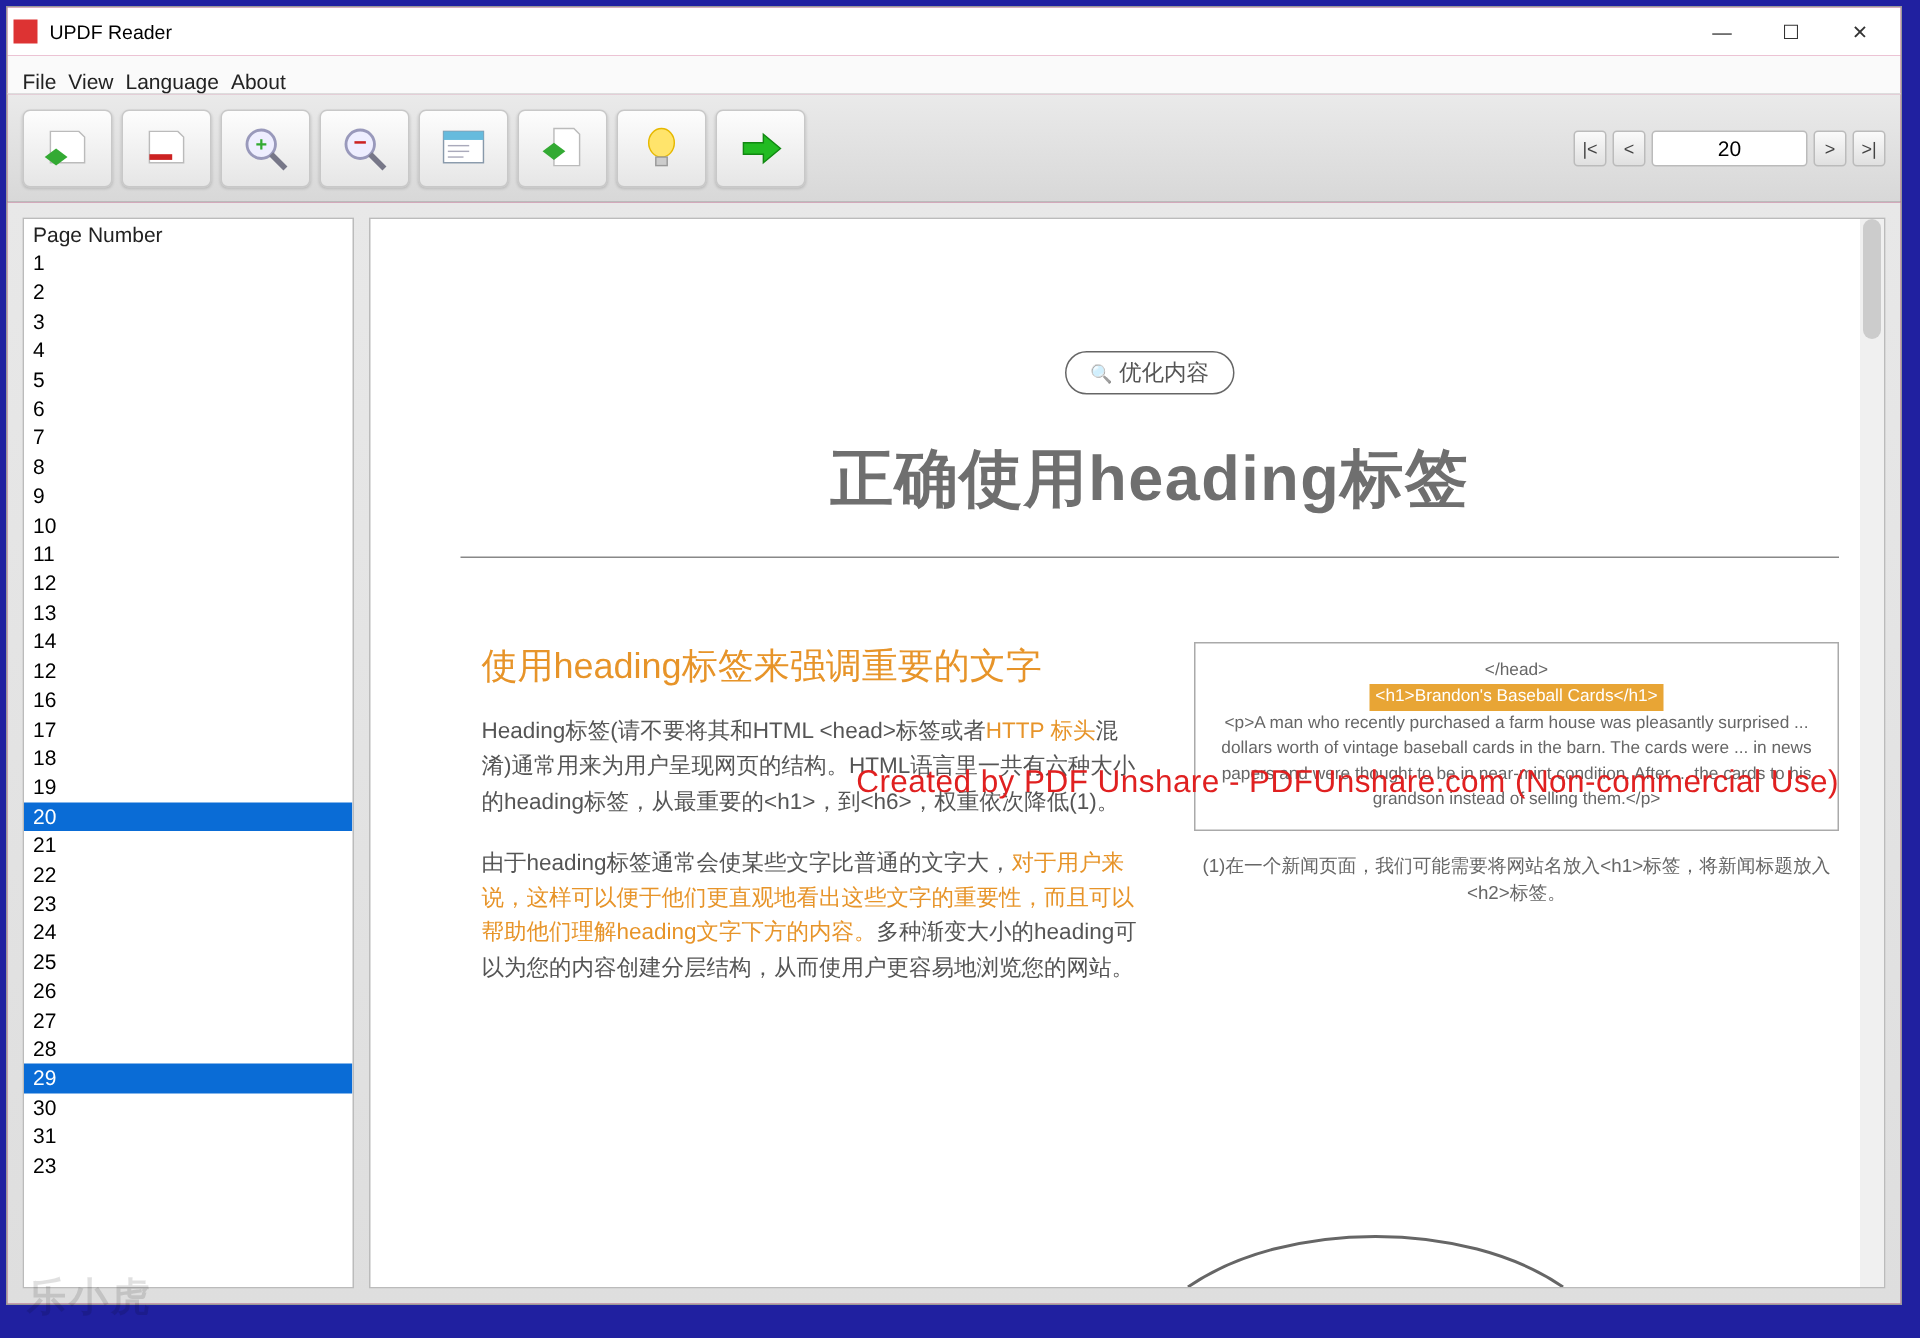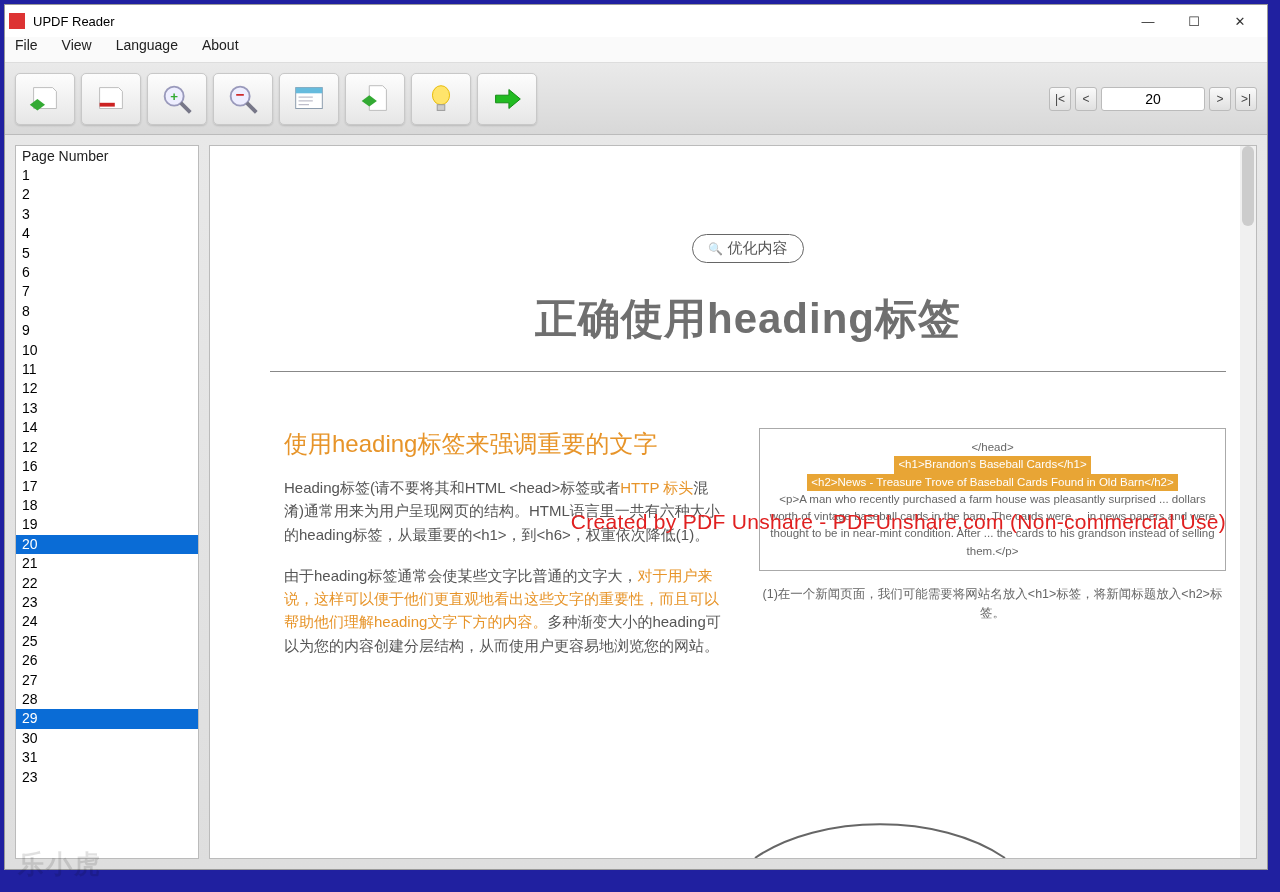--- a/index.html
+++ b/index.html
@@ -2,31 +2,31 @@
 <html><head>
 <meta charset="utf-8">
 <style>
 * { box-sizing: border-box; margin: 0; padding: 0; }
 body { font-family: "Segoe UI", Arial, sans-serif; font-size: 13px; background: #2020a0; overflow: hidden; width: 1280px; height: 892px; }
 .window { background: #be185d; width: 1264px; height: 866px; margin: 4px; border: 1px solid #999; display: flex; flex-direction: column; }
 .titlebar { height: 32px; display: flex; align-items: center; padding: 0 4px; background: #fff; }
 .titlebar .icon-app { width: 16px; height: 16px; background: #d33; margin-right: 8px; display: inline-block; }
 .titlebar .title { flex: 1; font-size: 13px; }
 .titlebar .winbtn { width: 46px; height: 32px; display: flex; align-items: center; justify-content: center; font-size: 13px; color: #333; }
-.menubar { height: 26px; display: flex; align-items: flex-start; padding: 0 10px; background: #fafafa; border-bottom: 1px solid #ddd; gap: 24px; }
+.menubar { height: 26px; display: flex; align-items: flex-end; padding: 0 10px; background: #fafafa; border-bottom: 1px solid #ddd; gap: 8px; }
 .menubar span { font-size: 14px; color: #222; }
 .toolbar { height: 72px; background: linear-gradient(#eaeaea,#d8d8d8); border-bottom: 1px solid #bbb; display: flex; align-items: center; padding: 0 10px; gap: 6px; }
 .toolbtn { width: 60px; height: 52px; background: linear-gradient(#fdfdfd,#e6e6e6); border: 1px solid #c8c8c8; border-radius: 5px; display: flex; align-items: center; justify-content: center; box-shadow: 0 1px 2px rgba(0,0,0,0.15); }
 .toolbtn svg { width: 38px; height: 38px; }
 .toolbar .spacer { flex: 1; }
 .navgrp { display: flex; align-items: center; gap: 4px; }
 .navbtn { width: 22px; height: 24px; background: linear-gradient(#fafafa,#e0e0e0); border: 1px solid #bbb; border-radius: 3px; display: flex; align-items: center; justify-content: center; font-size: 12px; color: #444; }
 .pageinput { width: 104px; height: 24px; border: 1px solid #bbb; border-radius: 3px; text-align: center; font-size: 14px; background:#fff; }
 .body { flex: 1; display: flex; background: linear-gradient(#e8e8e8,#dedede); padding: 10px; gap: 10px; overflow: hidden; }
-.sidebar { width: 184px; background: #fff; border: 1px solid #bbb; display: flex; flex-direction: column; overflow: hidden; }
+.sidebar { width: 221px; background: #fff; border: 1px solid #bbb; display: flex; flex-direction: column; overflow: hidden; }
 .sidebar .hdr { padding: 2px 6px; font-size: 14px; color: #222; font-weight: normal; }
 .sidebar .list { flex: 1; overflow-y: auto; }
 .sidebar .item { padding: 0px 6px; font-size: 14px; line-height: 19.4px; cursor: default; }
 .sidebar .item.sel { background: #0a6cd6; color: #fff; }
 .viewer { flex: 1; background: #fff; border: 1px solid #bbb; position: relative; overflow: hidden; }
 .viewer .scroll { position: absolute; right: 0; top: 0; bottom: 0; width: 16px; background: #f0f0f0; }
 .viewer .scroll .thumb { position: absolute; left: 2px; right: 2px; top: 0; height: 80px; background: #ccc; border-radius: 6px; }
 .page { position: absolute; left: 60px; top: 30px; right: 30px; bottom: 0; background: #fff; }
 .pill { display: inline-block; border: 1.5px solid #666; border-radius: 18px; padding: 4px 16px; font-size: 15px; color: #555; }
 .pill::before { content: "🔍"; font-size: 12px; margin-right: 4px; opacity: .6; }
@@ -184,21 +184,20 @@
               <span>Heading标签(请不要将其和HTML &lt;head&gt;标签或者</span><span class="hl">HTTP 标头</span><span>混淆)通常用来为用户呈现网页的结构。HTML语言里一共有六种大小的heading标签，从最重要的&lt;h1&gt;，到&lt;h6&gt;，权重依次降低(1)。</span>
             </p>
             <p class="para" style="margin-top:18px">
               <span>由于heading标签通常会使某些文字比普通的文字大，</span><span class="hl">对于用户来说，这样可以便于他们更直观地看出这些文字的重要性，而且可以帮助他们理解heading文字下方的内容。</span><span>多种渐变大小的heading可以为您的内容创建分层结构，从而使用户更容易地浏览您的网站。</span>
             </p>
           </div>
           <div class="col-r">
             <div class="codebox">
               <div>&lt;/head&gt;</div>
               <div><span class="y1">&lt;h1&gt;Brandon's Baseball Cards&lt;/h1&gt;</span></div>
-              <div><span class="y2">&lt;h2&gt;News - Treasure Trove of Baseball Cards Found in Old Barn&lt;/h2&gt;</span></div>
               <div>&lt;p&gt;A man who recently purchased a farm house was pleasantly surprised ... dollars worth of vintage baseball cards in the barn. The cards were ... in news papers and were thought to be in near-mint condition. After ... the cards to his grandson instead of selling them.&lt;/p&gt;</div>
             </div>
             <div class="caption">(1)在一个新闻页面，我们可能需要将网站名放入&lt;h1&gt;标签，将新闻标题放入&lt;h2&gt;标签。</div>
           </div>
         </div>
 
         <svg class="swoosh" viewBox="0 0 260 48">
           <path d="M5 40 C 70 -5, 190 -5, 255 40" fill="none" stroke="#666" stroke-width="2"></path>
         </svg>
       </div>

